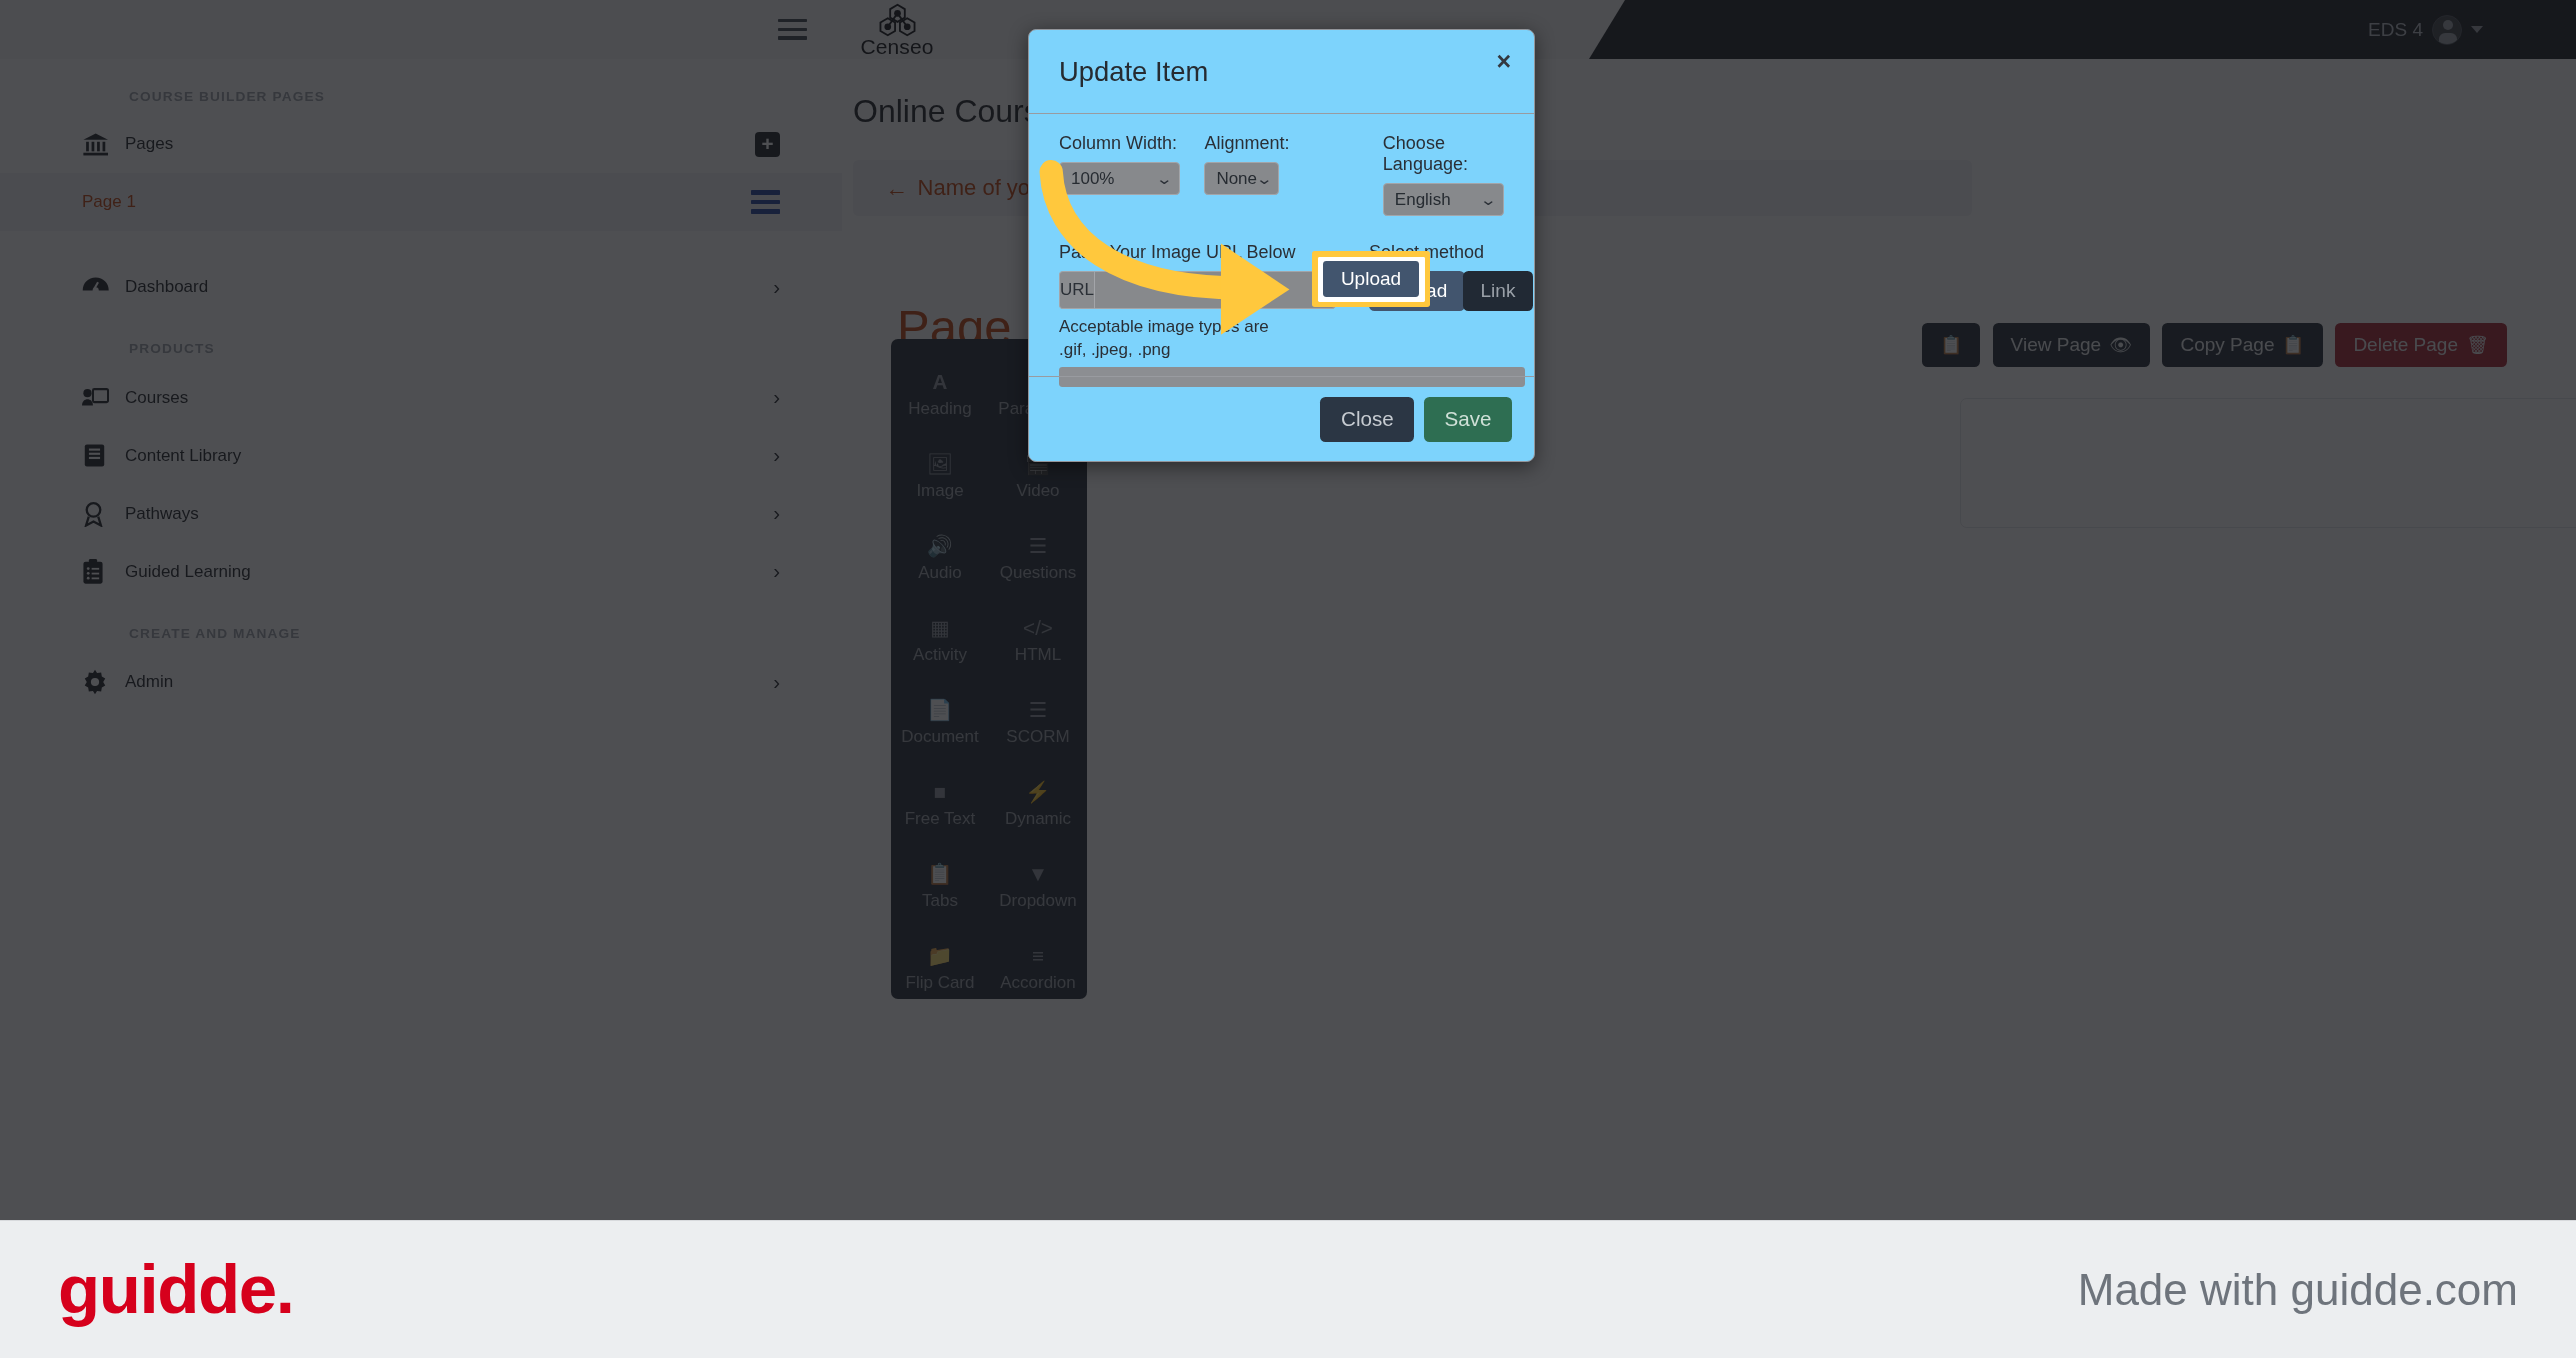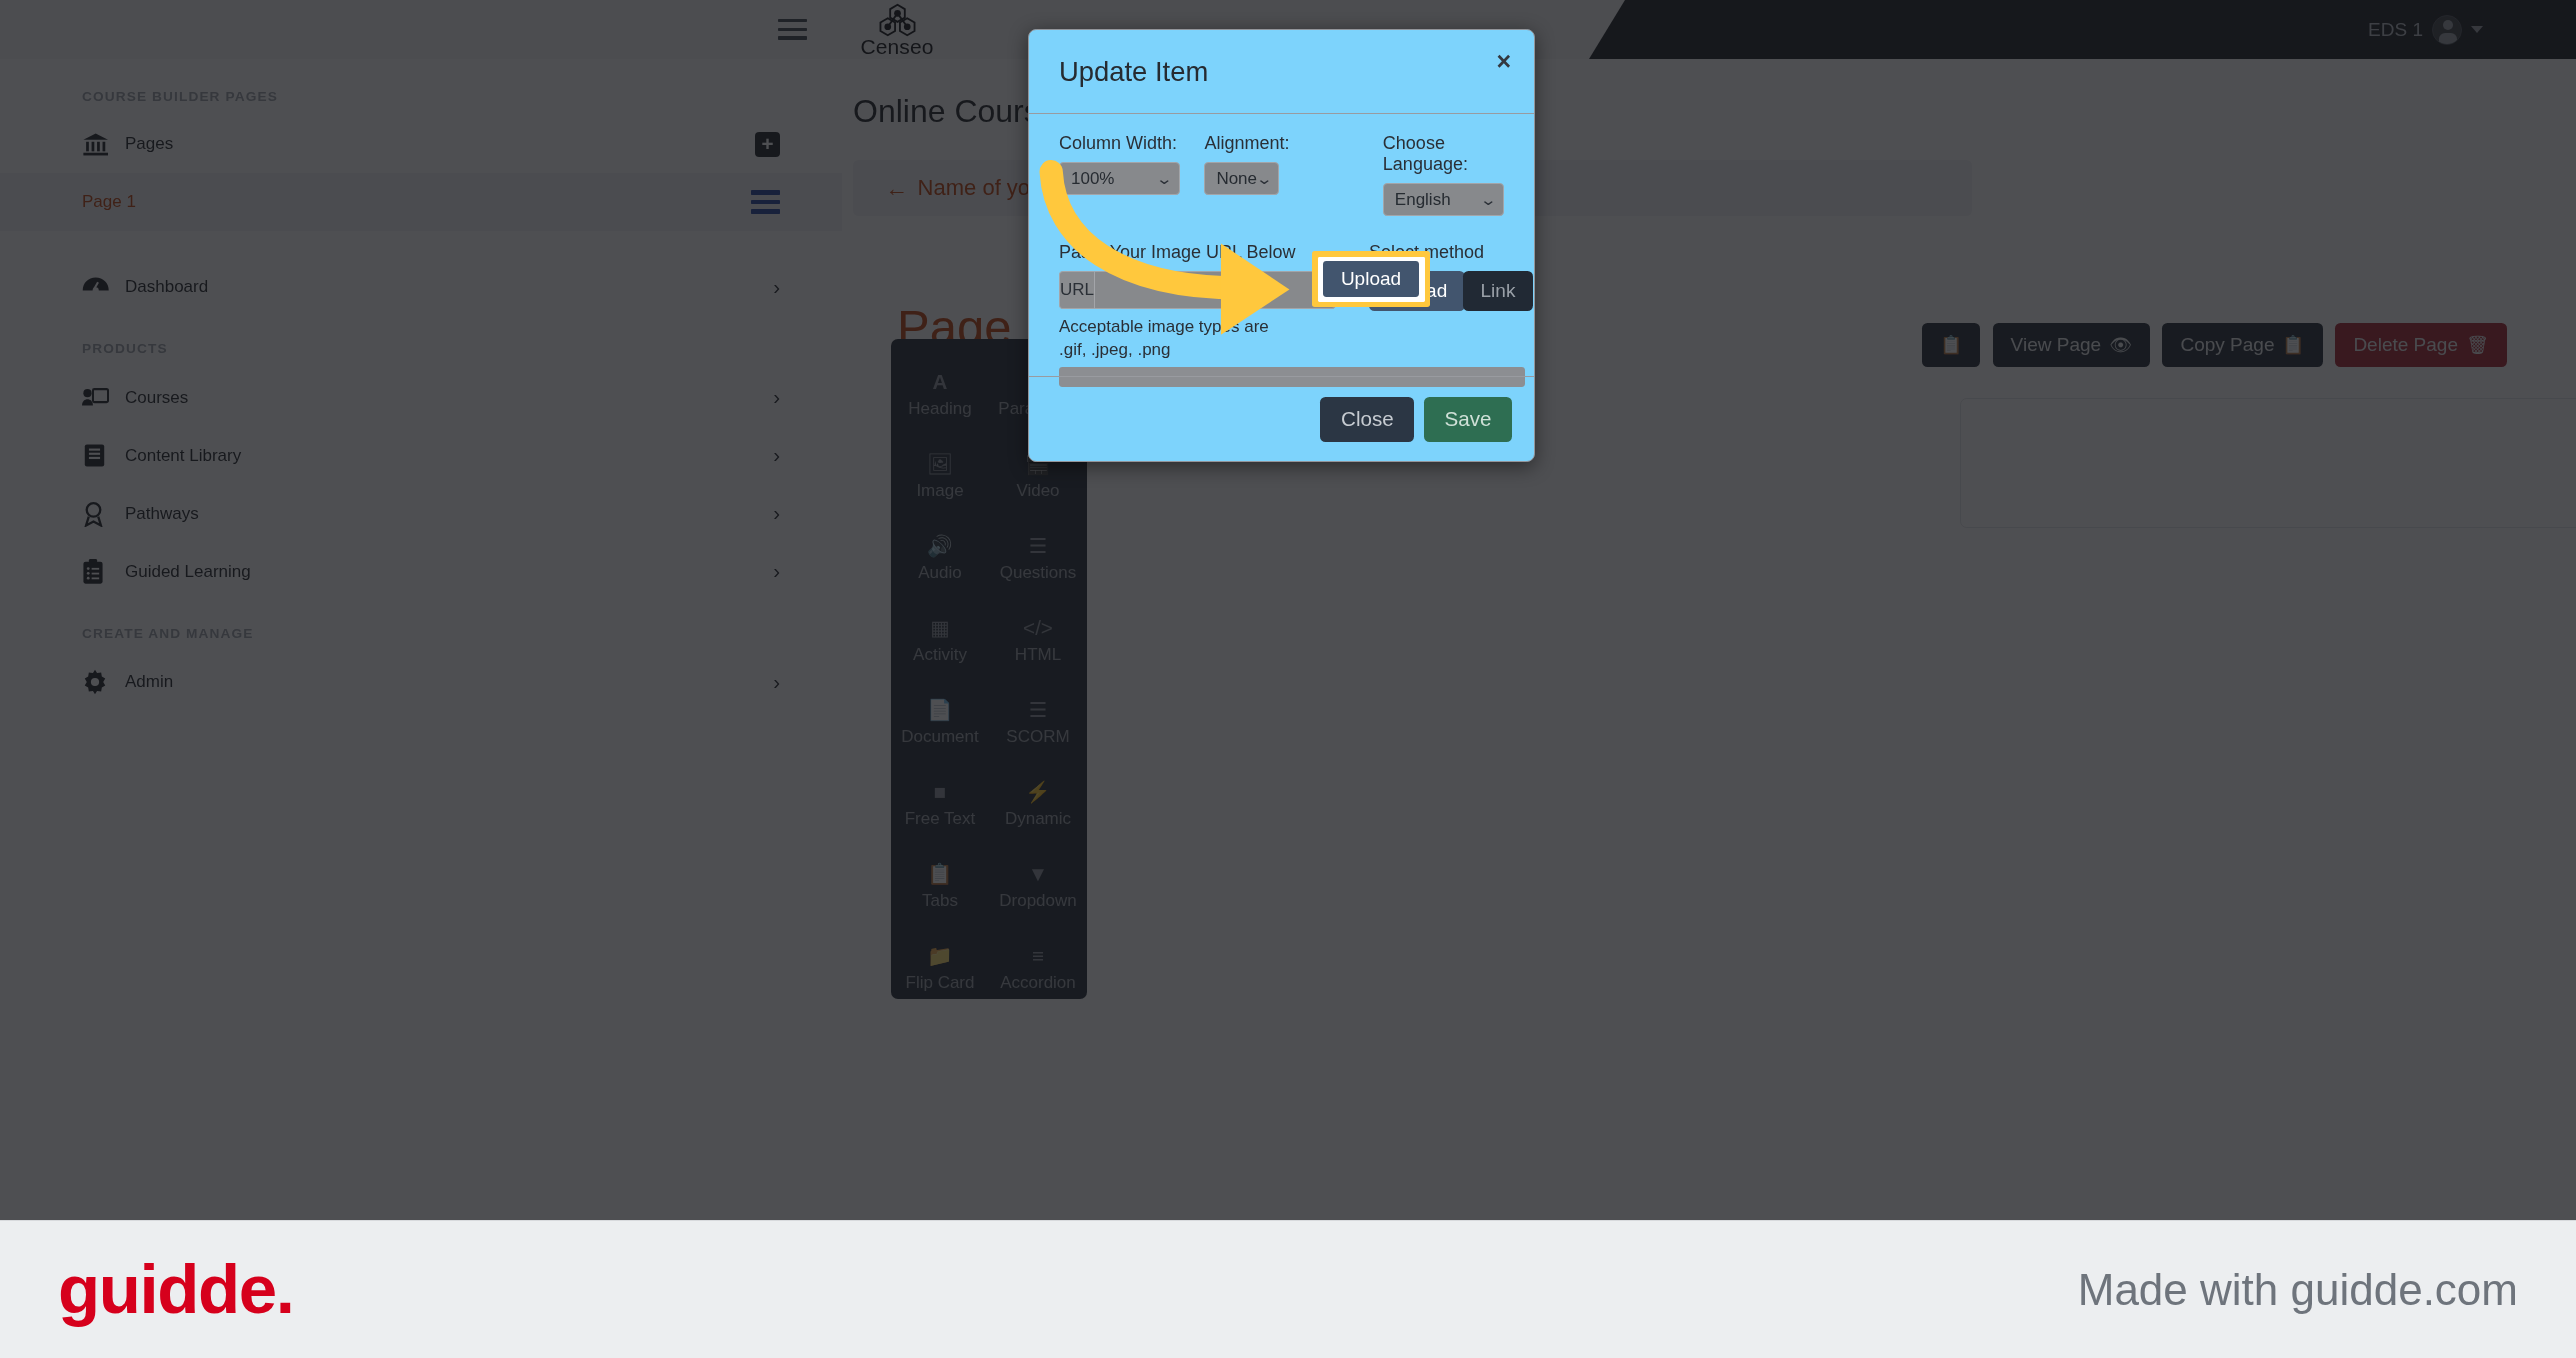--- a/index.html
+++ b/index.html
@@ -61,20 +61,21 @@
   }
 
   
   .sidebar {
     position: absolute; left: 0; top: 59px; width: 842px; height: 1161px;
     background: #ffffff;
   }
   .side-section-title {
     font-size: 13.7px; font-weight: bold; color: #9aa0a8; letter-spacing: 1.1px;
     padding: 0 0 0 82px;
+    margin-left: 47px;
   }
   .side-row {
     display: flex; align-items: center; height: 58px; padding: 0 62px 0 82px;
     cursor: pointer; position: relative;
   }
   .side-row .ic { width: 43px; flex: 0 0 43px; display:flex; align-items:center; }
   .side-row .lbl { flex: 1; font-size: 17px; color: #1c1f24; }
   .side-row .chev { color: #1c1f24; font-size: 20.6px; line-height: 1; }
   .side-row.active { background: #f2f3f5; }
   .side-row.active .lbl { color: #c2410c; }
@@ -251,21 +252,21 @@
             <line x1="37" y1="17" x2="53" y2="39"></line>
           </g>
           <circle cx="37" cy="17" r="5.5" fill="#0d0f12"></circle>
           <circle cx="21" cy="39" r="5.5" fill="#0d0f12"></circle>
           <circle cx="53" cy="39" r="5.5" fill="#0d0f12"></circle>
         </svg>
         <div class="brand-word">Censeo</div>
       </div>
 
       <div class="user-menu">
-        <span class="user-name">EDS 1</span>
+        <span class="user-name">EDS 4</span>
         <span class="avatar">
           <span class="avatar-inner">
             <span class="head" style="left:9.6px;top:6.2px;"></span>
             <span class="body"></span>
           </span>
         </span>
         <span class="caret-down"></span>
       </div>
     </div>
 

